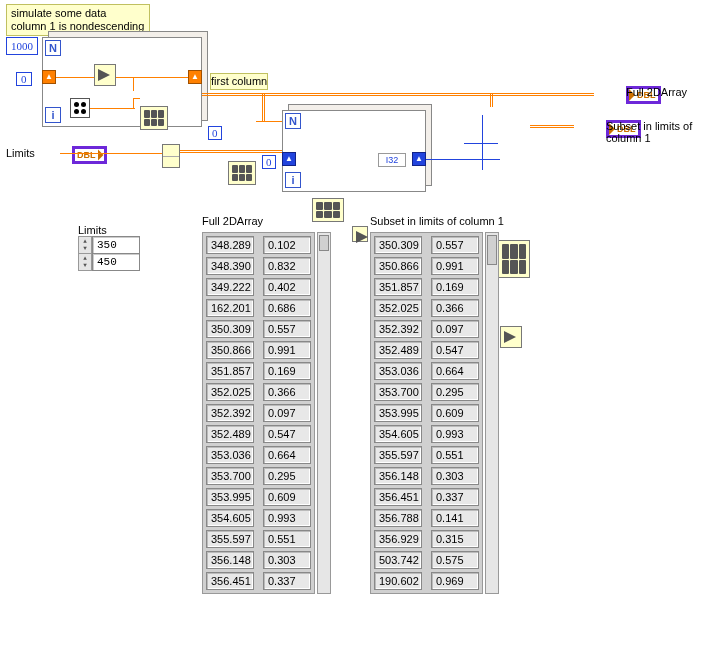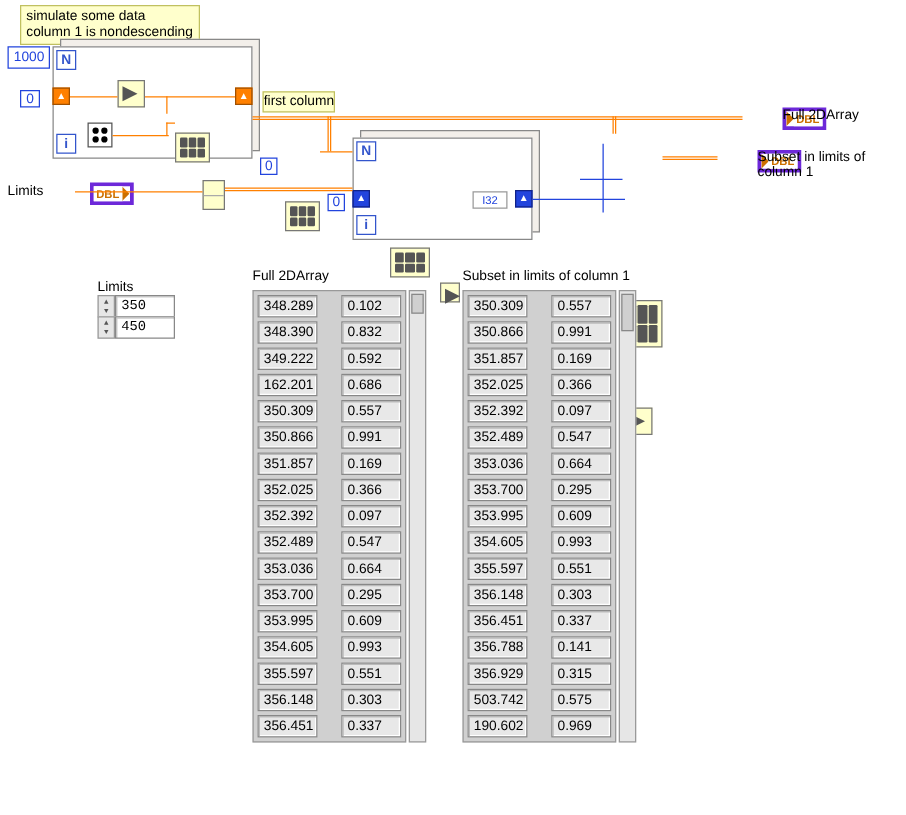--- a/index.html
+++ b/index.html
@@ -9,58 +9,58 @@
   .stacked-loop { position: absolute; }
   .stacked-loop .shadow { position: absolute; left: 6px; top: -6px; width: 100%; height: 100%; background: #f3efea; border: 1px solid #888; }
   .stacked-loop .main { position: absolute; left: 0; top: 0; width: 100%; height: 100%; background: #fff; border: 1px solid #888; }
   .n-term { width: 16px; height: 16px; border: 1px solid #3355cc; background: #fff; color: #3355cc; font-weight: bold; font-size: 11px; text-align: center; line-height: 14px; }
   .i-term { width: 16px; height: 16px; border: 1px solid #3355cc; background: #fff; color: #3355cc; font-weight: bold; font-size: 11px; text-align: center; line-height: 14px; }
   .shift-reg { width: 14px; height: 14px; background: #ff8000; border: 1px solid #a05000; }
   .shift-reg.up::after { content: "▲"; color: #fff; display: block; text-align: center; font-size: 8px; line-height: 12px; }
   .shift-reg.blue { background: #2244dd; border-color: #112288; }
   .shift-reg.blue.up::after { content: "▲"; color: #fff; display: block; text-align: center; font-size: 8px; line-height: 12px; }
   .const-box { padding: 2px 4px; border: 1px solid #888; background: #fff; font-size: 11px; }
-  .const-blue { color: #2244dd; border-color: #2244dd; }
+  .const-blue { color: #2244dd; border-color: #2244dd; font-family: Liberation Serif, serif; }
   .label { font-size: 11px; color: #000; }
   .fn-node { width: 28px; height: 24px; background: #ffffcc; border: 1px solid #777; font-size: 7px; position: relative; }
   .fn-node .dots { display: grid; grid-template-columns: repeat(3,1fr); grid-template-rows: repeat(2,1fr); gap:1px; padding:3px; height:100%; width:100%; }
   .fn-node .dots span { background: #555; border-radius:1px; }
   .tri-node { width: 22px; height: 22px; background: #ffffcc; border: 1px solid #777; position: relative; }
   .tri-node::after { content: ""; position: absolute; left: 3px; top: 4px; width: 0; height: 0; border-top: 6px solid transparent; border-bottom: 6px solid transparent; border-left: 12px solid #555; }
   .coerce-node { width: 28px; height: 14px; background: #fff; border: 1px solid #999; font-size: 9px; text-align: center; color: #2244dd; line-height: 12px; }
   .bundle-node { width: 18px; height: 24px; background: #ffffcc; border: 1px solid #777; display:flex; flex-direction:column; }
   .bundle-node div { flex:1; border-bottom:1px solid #aaa; }
   .bundle-node div:last-child{border:none;}
   .wire { position: absolute; }
   .wire.o { background: #ff8000; }
   .wire.b { background: #2244dd; }
   .wire.h { height: 1px; }
   .wire.v { width: 1px; }
   .wire.h2 { height: 1px; }
   .array-indicator { display:flex; flex-direction:column; gap:2px; }
   .array-header { font-size: 11px; margin-bottom: 3px; }
   .array-body { display:flex; flex-direction:row; }
   .array-rows { background: #d0d0d0; border: 1px solid #999; padding: 3px; display: flex; flex-direction: column; gap: 3px; }
-  .array-row { display:flex; flex-direction:row; gap:19px; }
+  .array-row { display:flex; flex-direction:row; gap:9px; }
   .array-cell { width: 48px; height: 18px; background: #e8e8e8; border: 1px solid #888; text-align: left; padding: 2px 4px; font-size: 11px; position: relative; box-shadow: inset 1px 1px 0 #bbb, inset -1px -1px 0 #fff; }
   .scrollbar { width: 14px; background: #e6e6e6; border: 1px solid #999; position: relative; margin-left: 2px; }
   .scrollbar .thumb { position:absolute; left:1px; width:10px; background:#d0d0d0; border:1px solid #888; }
   .limits-ctrl .spin { width:14px; height:18px; border:1px solid #999; background:#e6e6e6; display:flex; flex-direction:column; align-items:center; justify-content:space-around; font-size:6px; color:#555; }
   .limits-ctrl .val { width:48px; height:18px; border:1px solid #888; background:#fff; box-shadow: inset 1px 1px 0 #ccc; font-size:11px; padding:2px 4px; }
   .limits-ctrl .row { display:flex; flex-direction:row; margin-bottom:-1px;font-family:Liberation Mono, monospace; }
   .dbl-term { display:inline-flex; align-items:flex-start; border:3px solid #6d28d9;margin-left:32px; }
   .dbl-term .tag { background:#fff; color:#cc7000; font-size:9px; font-weight:bold; padding:1px 2px; }
   .dbl-term .arr { width:6px; height:12px; background:#cc7000; }
   .dice-box { width: 20px; height: 20px; background: #fff; border: 1px solid #555; display: grid; grid-template-columns: 1fr 1fr; grid-template-rows: 1fr 1fr; gap: 2px; padding: 3px; }
   .dice-box span { background: #000; border-radius: 50%; }
 </style>
 </head>
 <body>
 
-<div class="abs comment-box" style="left:16px; top:4px; width:144px;">
+<div class="abs comment-box" style="left:6px; top:4px; width:144px;">
   <span>simulate some data</span><br>
   <span>column 1 is nondescending</span>
 </div>
 
 <div class="abs const-box const-blue" style="left:6px; top:37px;">1000</div>
 
 <div class="abs const-box const-blue" style="left:16px; top:72px; padding:0 4px;">0</div>
 
 <div class="abs stacked-loop" style="left:42px; top:37px; width:160px; height:90px;">
   <div class="shadow"></div>
@@ -204,21 +204,21 @@
         <div class="array-row">
           <div class="array-cell">348.289</div>
           <div class="array-cell">0.102</div>
         </div>
         <div class="array-row">
           <div class="array-cell">348.390</div>
           <div class="array-cell">0.832</div>
         </div>
         <div class="array-row">
           <div class="array-cell">349.222</div>
-          <div class="array-cell">0.592</div>
+          <div class="array-cell">0.402</div>
         </div>
         <div class="array-row">
           <div class="array-cell">162.201</div>
           <div class="array-cell">0.686</div>
         </div>
         <div class="array-row">
           <div class="array-cell">350.309</div>
           <div class="array-cell">0.557</div>
         </div>
         <div class="array-row">

